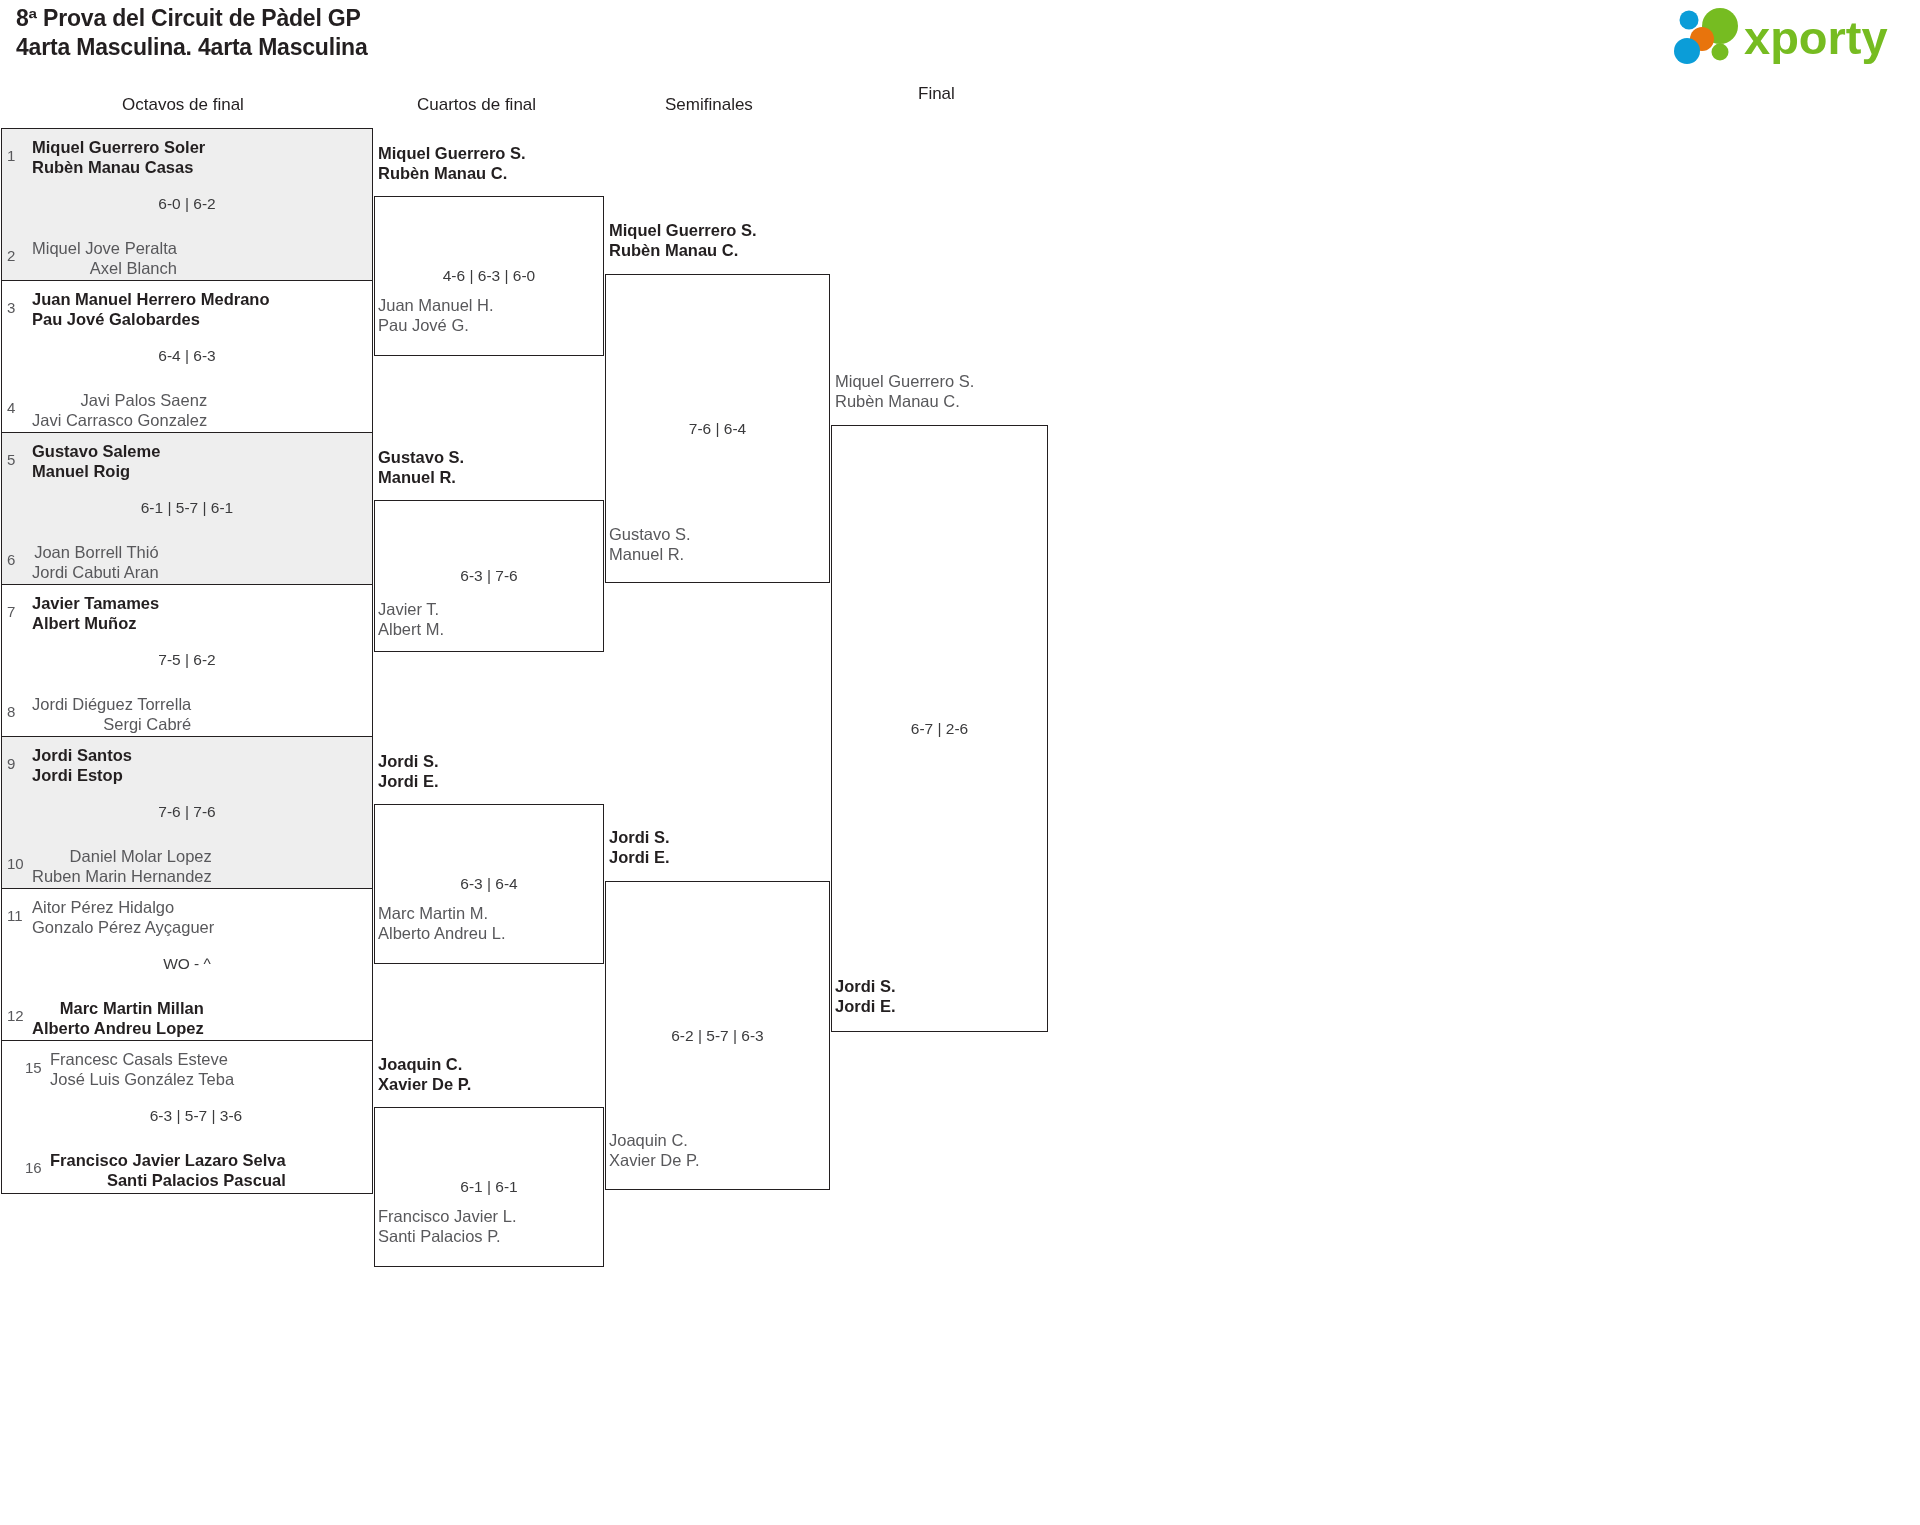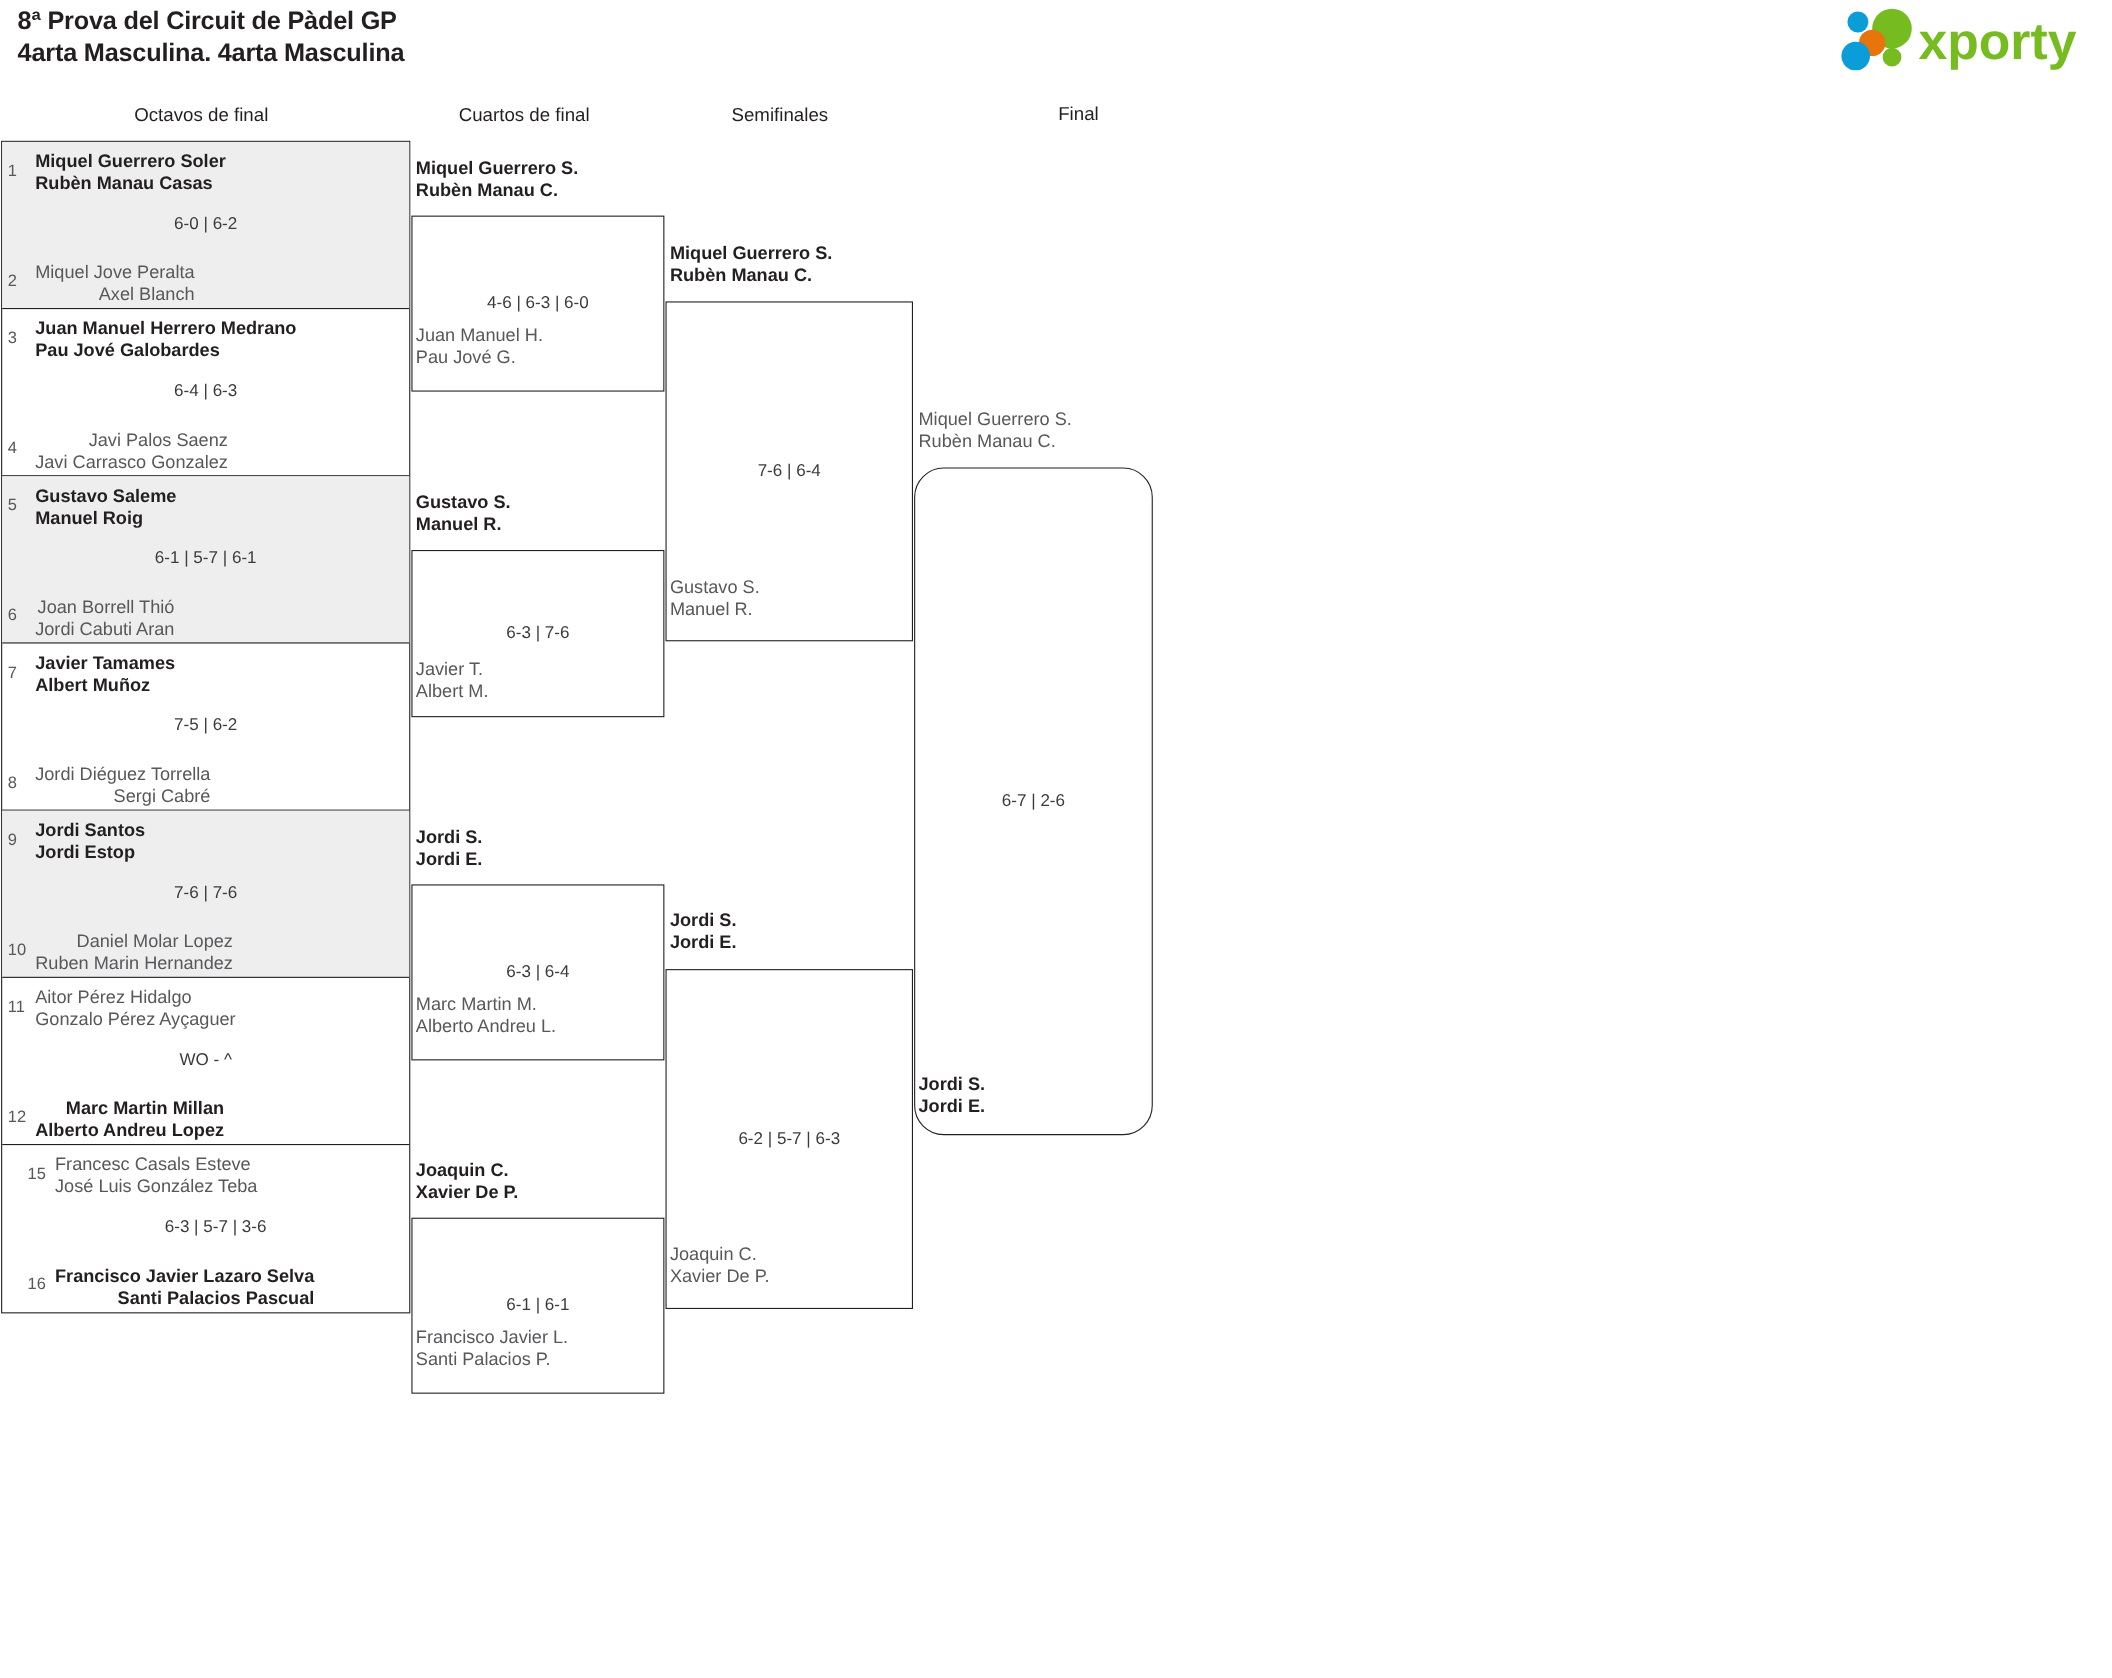--- a/index.html
+++ b/index.html
@@ -67,21 +67,21 @@
         <circle cx="48" cy="46" r="8.5" fill="#76bc21"></circle>
       </g>
       <text x="72" y="48" font-family="Liberation Sans, sans-serif" font-size="47" font-weight="700" fill="#76bc21">xporty</text>
     </svg>
   </div>
 </div>
 
 <div class="round-head" style="left:122px; top:95px;">Octavos de final</div>
 <div class="round-head" style="left:417px; top:95px;">Cuartos de final</div>
 <div class="round-head" style="left:665px; top:95px;">Semifinales</div>
-<div class="round-head" style="left:918px; top:94px;margin-left:44px;">Final</div>
+<div class="round-head" style="left:918px; top:84px;">Final</div>
 
 <div class="r1">
 
   <div class="r1-match shaded">
     <span class="seed top">1</span>
     <span class="seed bot">2</span>
     <div class="team top win">
       <div>Miquel Guerrero Soler</div>
       <div>Rubèn Manau Casas</div>
     </div>
@@ -247,19 +247,19 @@
 </div>
 <div class="slot lose" style="left:609px; top:1131px;">
   <div>Joaquin C.</div>
   <div>Xavier De P.</div>
 </div>
 
 <div class="slot lose" style="left:835px; top:372px;">
   <div>Miquel Guerrero S.</div>
   <div>Rubèn Manau C.</div>
 </div>
-<div class="bracket-box" style="left:831px; top:425px; width:217px; height:607px;border-radius:27px;">
+<div class="bracket-box" style="left:831px; top:425px; width:217px; height:607px;">
   <div class="bscore">6-7 | 2-6</div>
 </div>
 <div class="slot win" style="left:835px; top:977px;">
   <div>Jordi S.</div>
   <div>Jordi E.</div>
 </div>
 
 </body></html>

